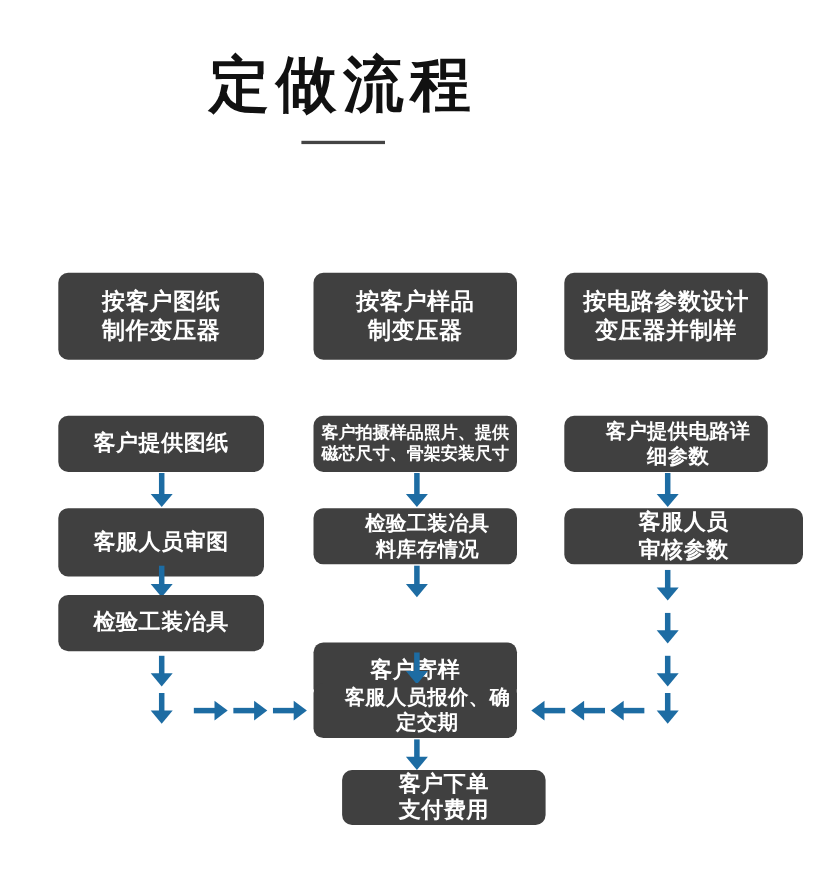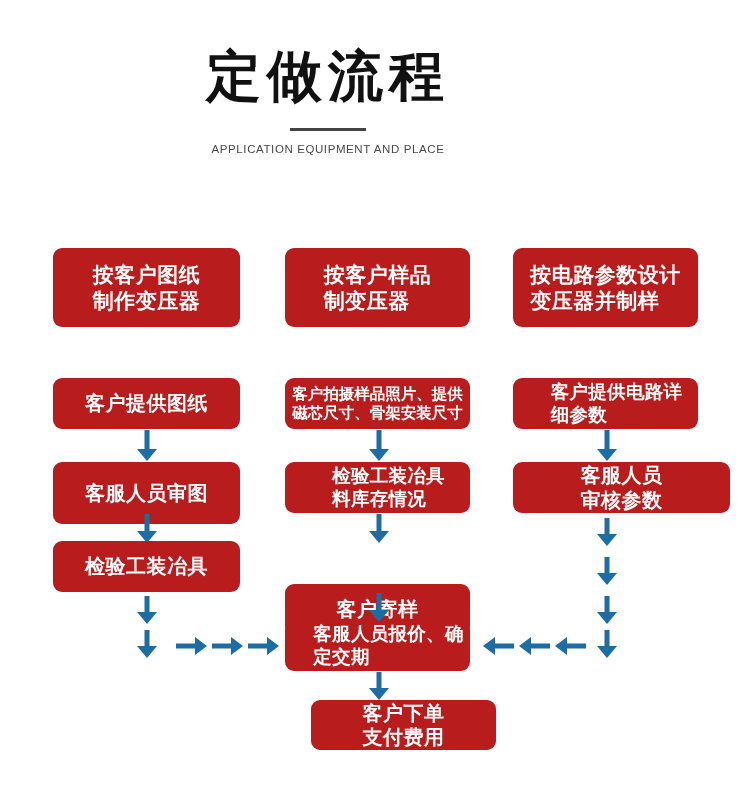--- a/index.html
+++ b/index.html
@@ -16,21 +16,20 @@
     -webkit-font-smoothing: antialiased;
   }
 
   
   .header {
     position: absolute;
     left: 0;
     top: 0;
     width: 624px;
     text-align: center;
-    margin-left: 16px;
   }
   .page-title {
     margin: 0;
     padding-top: 46px;
     font-size: 55px;
     line-height: 60px;
     font-weight: bold;
     letter-spacing: 6px;
     color: #111111;
     font-family: "Liberation Sans", "DejaVu Sans", sans-serif;
@@ -53,27 +52,27 @@
   .flow {
     position: absolute;
     left: 0;
     top: 0;
     width: 750px;
     height: 800px;
   }
 
   .node {
     position: absolute;
-    background: #b91c1c;
+    background: #404040;
     border-radius: 9px;
     color: #ffffff;
     display: flex;
     align-items: center;
     justify-content: center;
-    text-align: left;
+    text-align: center;
     font-weight: bold;
     line-height: 1.22;
     box-sizing: border-box;
     padding: 2px 6px;
     white-space: pre-line;
   }
   .node.header-node { font-size: 21px; letter-spacing: 0.5px; }
   .node.step        { font-size: 20px; letter-spacing: 0.5px; }
   .node.step-small  { font-size: 15.5px; letter-spacing: 0px; }
   .node.step-mid    { font-size: 18.5px; letter-spacing: 0.3px; padding-left: 28px; }
@@ -83,21 +82,20 @@
     position: absolute;
   }
   .arrow svg { display: block; }
 </style>
 </head>
 <body>
 
 <div class="header">
   <h1 class="page-title">定做流程</h1>
   <div class="title-divider"></div>
-  <div class="page-subtitle">APPLICATION EQUIPMENT AND PLACE</div>
 </div>
 
 <div class="flow">
 
   <div class="node header-node" style="left:53px; top:248px; width:187px; height:79px;">按客户图纸
 制作变压器</div>
 
   <div class="node header-node" style="left:513px; top:248px; width:185px; height:79px;">按电路参数设计
 变压器并制样</div>
 

